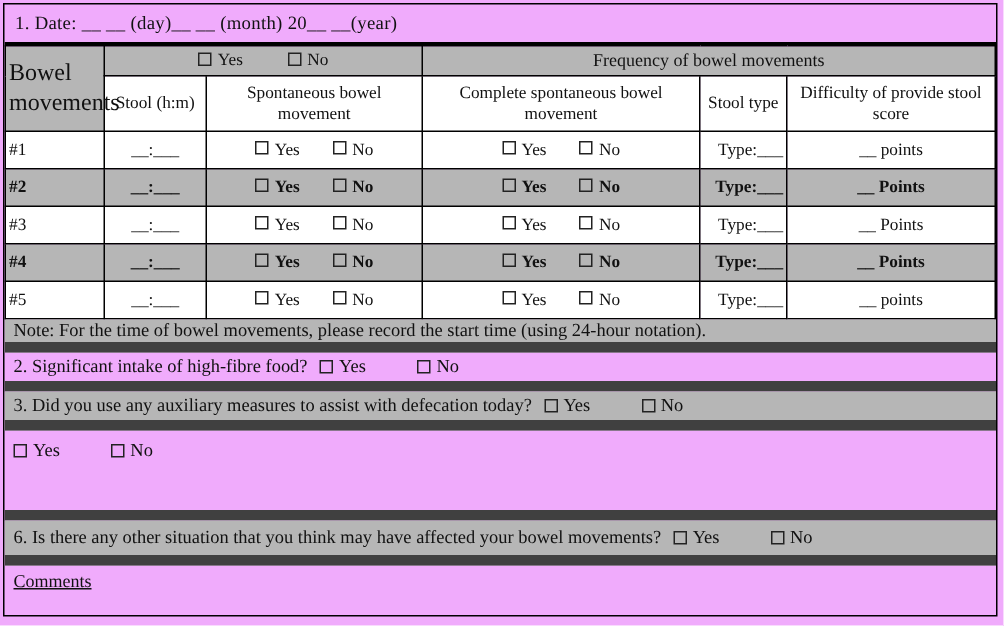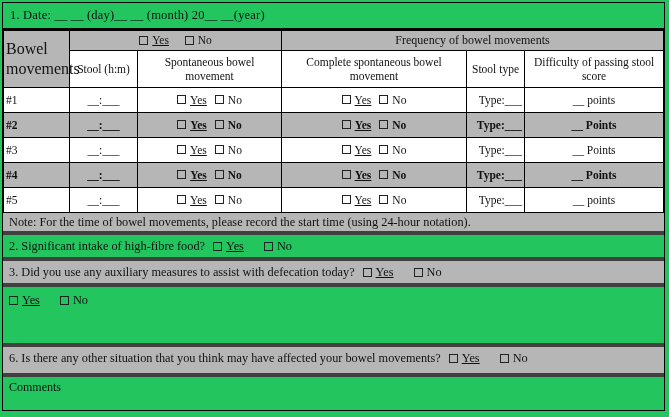--- a/index.html
+++ b/index.html
@@ -1,17 +1,17 @@
 <!DOCTYPE html>
 <html><head>
 <meta charset="utf-8">
 <style>
   html,body { margin:0; padding:0; background:#ffffff; }
   .page {
-    position:relative; width:669px; height:417px; background:#22c55e;
+    position:relative; width:669px; height:417px; background:#f0abfc;
     font-family:"Liberation Serif","DejaVu Serif",serif; color:#111111;
     box-sizing:border-box;
   }
   .frame {
     position:absolute; left:2px; top:2px; width:663px; height:409px;
     border:1px solid #000; display:flex; flex-direction:column; box-sizing:border-box;
     overflow:hidden;
   }
   .gray { background:#b6b6b6; }
   
@@ -27,34 +27,34 @@
   tr.h2 td { height:37px; background:#fff; }
   tr.dr td { height:25px; background:#fff; }
   td.corner { text-align:left; padding-left:6px; font-size:16px; }
   td.freq { font-size:12px; }
   td.idcell { text-align:left; padding-left:7px; }
   td.typecell { text-align:right; padding-left:7px; }
   tr.shaded td { background:#b6b6b6; font-weight:bold; }
   
   .cb { display:inline-block; width:7px; height:7px; border:1px solid #222; background:transparent;
     margin-right:4px; vertical-align:-0.5px; }
-  .cbl { margin-right:8px;text-decoration:underline; }
+  .cbl { margin-right:22px; }
   .gapwide { margin-left:12px; }
   .gapsm { margin-left:5px; }
   
-  .full-row { flex:0 0 auto; border-bottom:4px solid #404040; box-sizing:border-box;
+  .full-row { flex:0 0 auto; border-bottom:7px solid #404040; box-sizing:border-box;
     font-size:12.3px; padding-left:6px; }
   .note-row { height:22px; display:flex; align-items:center; }
   .q-row { height:26px; display:flex; align-items:center; }
   .q4-row { height:60px; padding-top:4px; }
   .q5-row { height:30px; padding-top:2px; }
   .q-line { display:flex; align-items:center; height:18px; }
   .q-detail { padding-left:13px; padding-right:8px; line-height:14.5px; margin-top:2px; }
   .qtext { margin-right:8px;font-family:Liberation Serif, serif; }
-  .comments-row { flex:1 1 auto; padding:3px 6px; font-size:12px; }
+  .comments-row { flex:1 1 auto; padding:3px 6px; font-size:12px;text-decoration:underline; }
 </style>
 </head>
 <body>
 
 <div class="page">
   <div class="frame">
 
     <div class="date-row">
       <span class="date-label">1. Date: __ __ (day)__ __ (month) 20__ __(year)</span>
     </div>
@@ -75,21 +75,21 @@
           <span class="cb"></span><span class="cbl">Yes</span>
           <span class="cb gapsm"></span><span>No</span>
         </td>
         <td colspan="3" class="gray freq">Frequency of bowel movements</td>
       </tr>
       <tr class="h2">
         <td>Stool (h:m)</td>
         <td>Spontaneous bowel movement</td>
         <td>Complete spontaneous bowel movement</td>
         <td>Stool type</td>
-        <td>Difficulty of passing stool score</td>
+        <td>Difficulty of provide stool score</td>
       </tr>
 
       <tr class="dr">
         <td class="idcell">#1</td>
         <td><span>__:___</span></td>
         <td>
           <span class="cb"></span><span class="cbl">Yes</span><span class="cb"></span><span>No</span>
         </td>
         <td>
           <span class="cb"></span><span class="cbl">Yes</span><span class="cb"></span><span>No</span>

